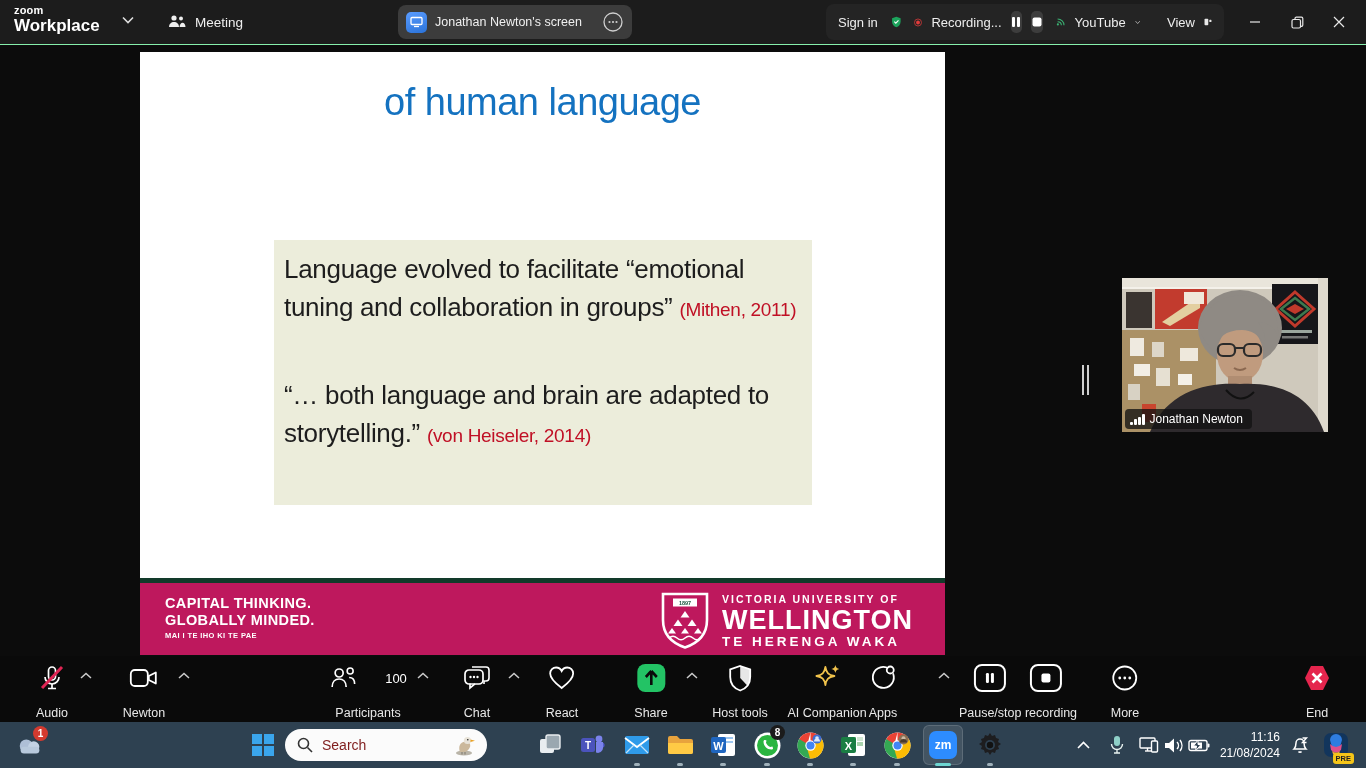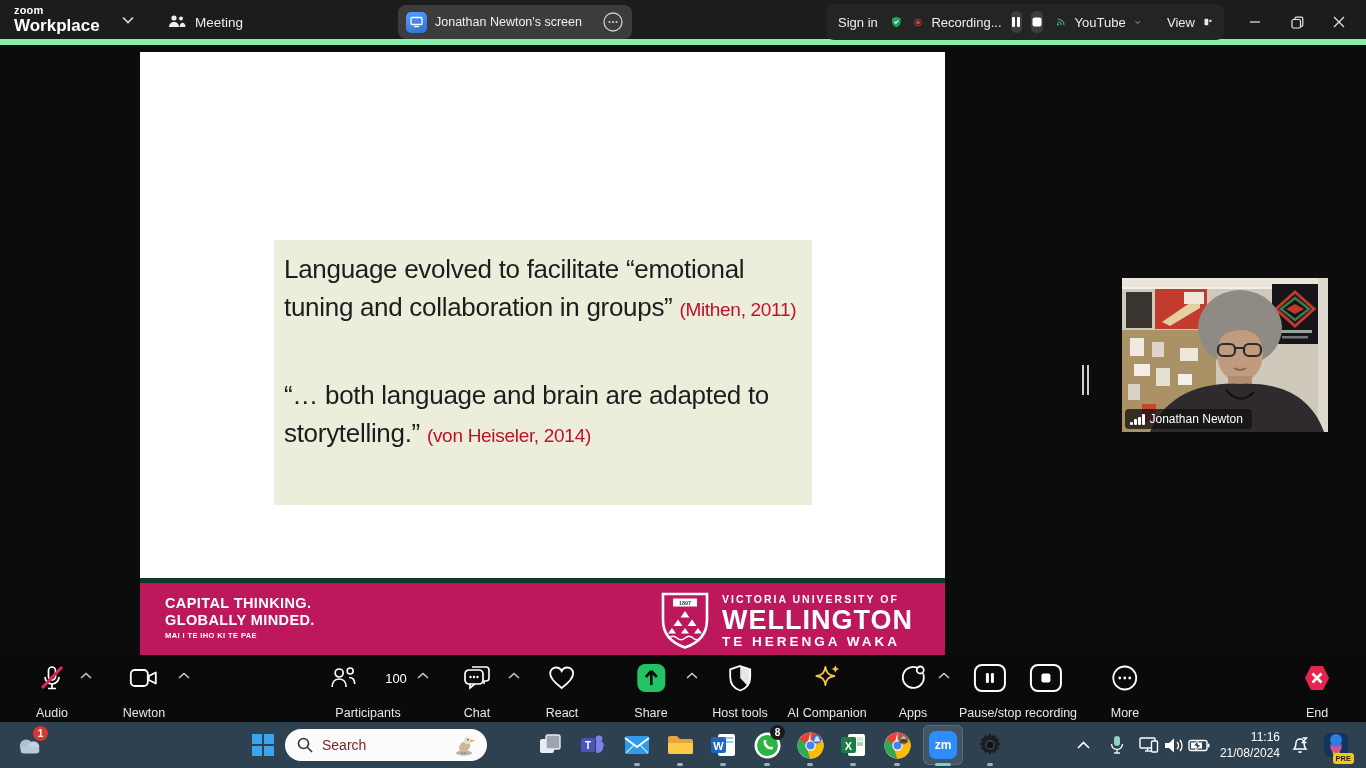--- a/index.html
+++ b/index.html
@@ -1,20 +1,20 @@
 <!DOCTYPE html>
 <html><head>
 <meta charset="utf-8">
 <style>
   * { margin:0; padding:0; box-sizing:border-box; }
   html,body { width:1366px; height:768px; overflow:hidden; background:#000; font-family:"Liberation Sans", sans-serif; }
   #app { position:relative; width:1366px; height:768px; }
 
   
-  #titlebar { position:absolute; left:0; top:0; width:1366px; height:45px; background:#1c1c1c; border-bottom:6px solid #86efac; }
+  #titlebar { position:absolute; left:0; top:0; width:1366px; height:45px; background:#1c1c1c; border-bottom:1px solid #86efac; }
   .zoom-logo { position:absolute; left:14px; top:4px; color:#fff; cursor:default; }
   .zoom-logo .zl-top { font-size:11px; line-height:12px; font-weight:700; letter-spacing:.2px; }
   .zoom-logo .zl-bottom { font-size:17px; line-height:20px; font-weight:700; }
   .tb-chev { position:absolute; top:16px; }
   .meeting-tab { position:absolute; left:160px; top:8px; display:flex; align-items:center; gap:9px; color:#eee; font-size:13.5px; height:28px; padding:0 8px; border-radius:6px; }
   .screen-tab { position:absolute; left:398px; top:5px; width:234px; height:34px; background:#3c3c3c; border-radius:8px; display:flex; align-items:center; padding:0 8px; gap:8px; }
   .screen-tab .st-icon { width:21px; height:21px; border-radius:5px; background:linear-gradient(160deg,#5a9cff,#2a72d8); display:flex; align-items:center; justify-content:center; }
   .screen-tab .st-label { color:#f0f0f0; font-size:12.5px; white-space:nowrap; flex:1; }
   .right-cluster { position:absolute; left:826px; top:4px; width:398px; height:36px; background:#242424; border-radius:8px; display:flex; align-items:center; padding:0 12px; gap:9px; }
   .rc-text { color:#eee; font-size:13px; white-space:nowrap; }
@@ -166,20 +166,21 @@
           <svg width="12" height="12" viewBox="0 0 12 12">
             <path d="M1 1 L11 11 M11 1 L1 11" stroke="#e8e8e8" stroke-width="1.2"></path>
           </svg>
         </div>
     </div>
   </div>
 
   <div id="stage">
     <div id="slide">
       <div class="slide-title">
+        <div>of human language</div>
       </div>
       <div class="quote-box">
         <div class="quote"><span>Language evolved to facilitate “emotional tuning and collaboration in groups” </span><span class="cite">(Mithen, 2011)</span></div>
         <div class="quote quote2"><span>“… both language and brain are adapted to storytelling.” </span><span class="cite">(von Heiseler, 2014)</span></div>
       </div>
       <div class="slide-footer">
         <div class="sf-left">
           <div class="l1">CAPITAL THINKING.</div>
           <div class="l1">GLOBALLY MINDED.</div>
           <div class="l3">MAI I TE IHO KI TE PAE</div>
@@ -357,21 +358,21 @@
     <div class="tool" style="left:827px">
       <div class="t-ico">
           <svg width="30" height="30" viewBox="0 0 30 30">
         <path d="M13 4 C14 10 16 12 22 13 C16 14 14 16 13 22 C12 16 10 14 4 13 C10 12 12 10 13 4 Z" fill="none" stroke="#f0c24b" stroke-width="1.8" stroke-linejoin="round"></path>
         <path d="M23 2 C23.4 4.4 24.6 5.6 27 6 C24.6 6.4 23.4 7.6 23 10 C22.6 7.6 21.4 6.4 19 6 C21.4 5.6 22.6 4.4 23 2 Z" fill="#f0c24b"></path>
       </svg>
         </div>
       <div class="t-label">AI Companion</div>
     </div>
 
-    <div class="tool" style="left:913px">
+    <div class="tool" style="left:883px">
       <div class="t-ico">
           <svg width="28" height="28" viewBox="0 0 28 28">
         <path d="M18 3.5 A 10.5 10.5 0 1 0 24.5 10" fill="none" stroke="#fff" stroke-width="1.8" stroke-linecap="round"></path>
         <circle cx="21.5" cy="6" r="3.5" fill="none" stroke="#fff" stroke-width="1.8"></circle>
       </svg>
         </div>
       <div class="t-label">Apps</div>
     </div>
     <svg class="t-chev" style="left:938px;position:absolute" width="12" height="8" viewBox="0 0 12 8">
         <path d="M1 6 L6 1.5 L11 6" stroke="#ccc" stroke-width="1.5" fill="none"></path>

